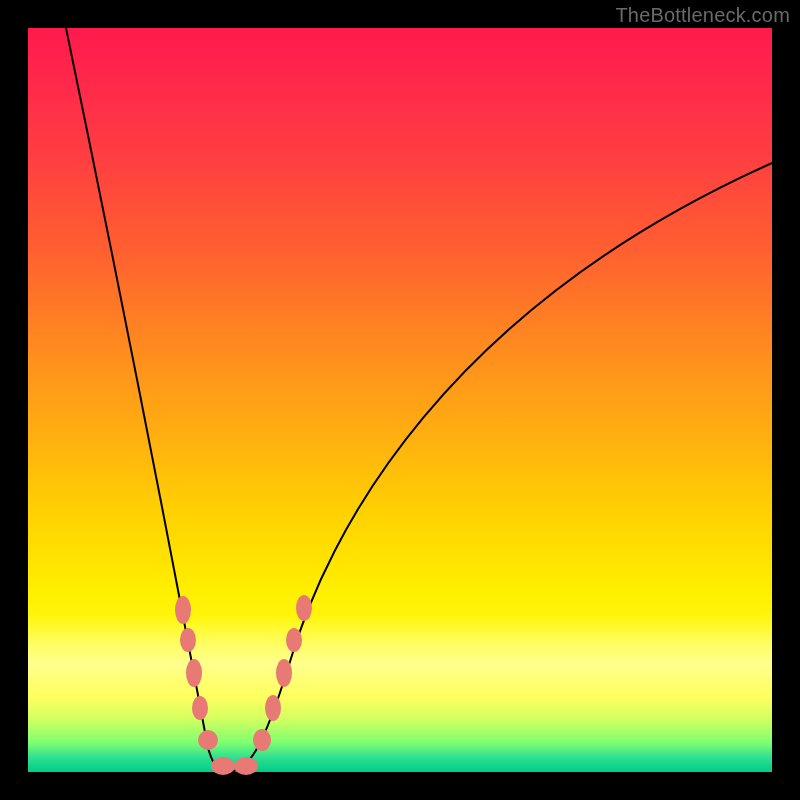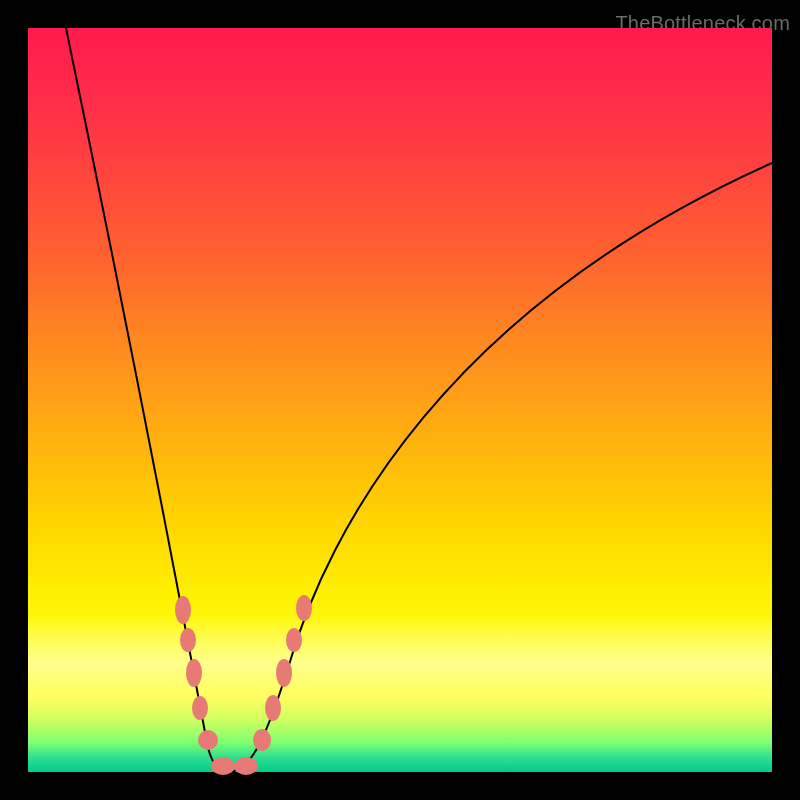--- a/index.html
+++ b/index.html
@@ -42,21 +42,21 @@
     height: 11%;
     background: linear-gradient(to bottom,
       rgba(255,255,200,0.0) 0%,
       rgba(255,255,210,0.45) 40%,
       rgba(255,255,220,0.55) 60%,
       rgba(255,255,210,0.0) 100%
     );
   }
   .watermark {
     position: absolute;
-    top: 12px;
+    top: 4px;
     right: 10px;
     color: #6a6a6a;
     font-size: 20px;
     font-weight: 500;
     letter-spacing: 0.2px;
     user-select: none;
   }
   svg.curves {
     position: absolute;
     left: 0; top: 0;

